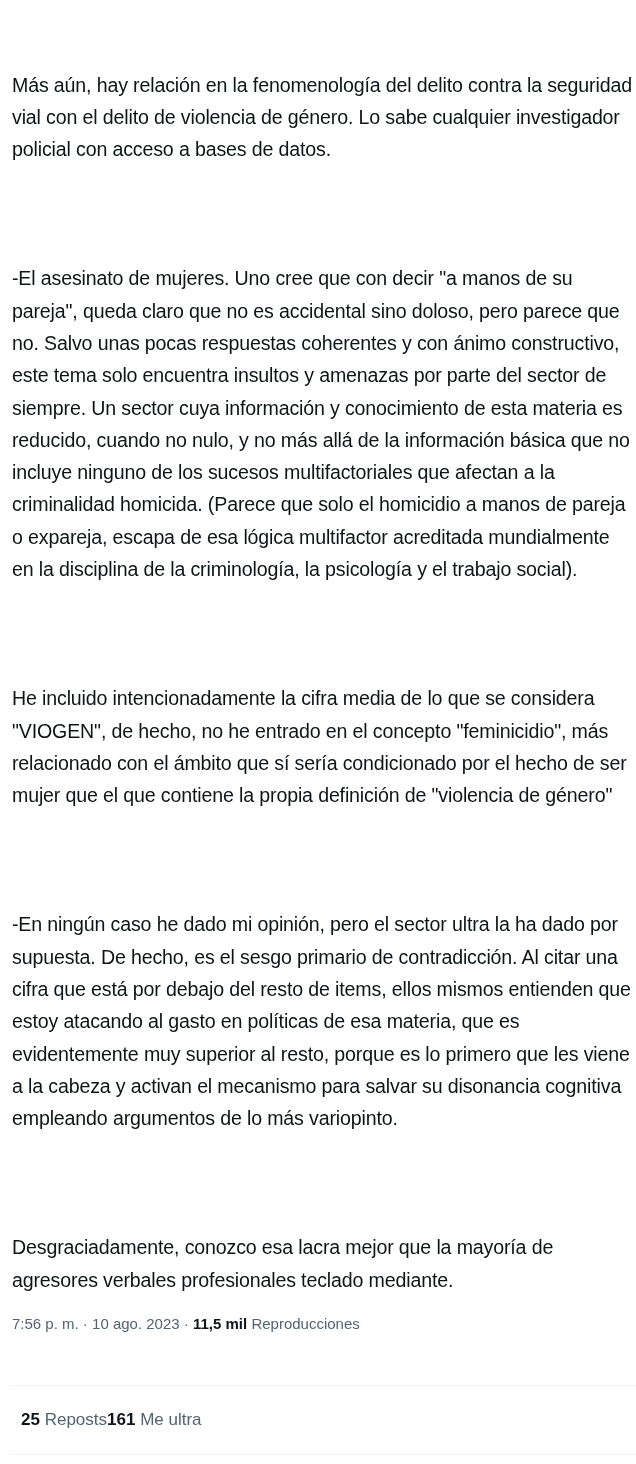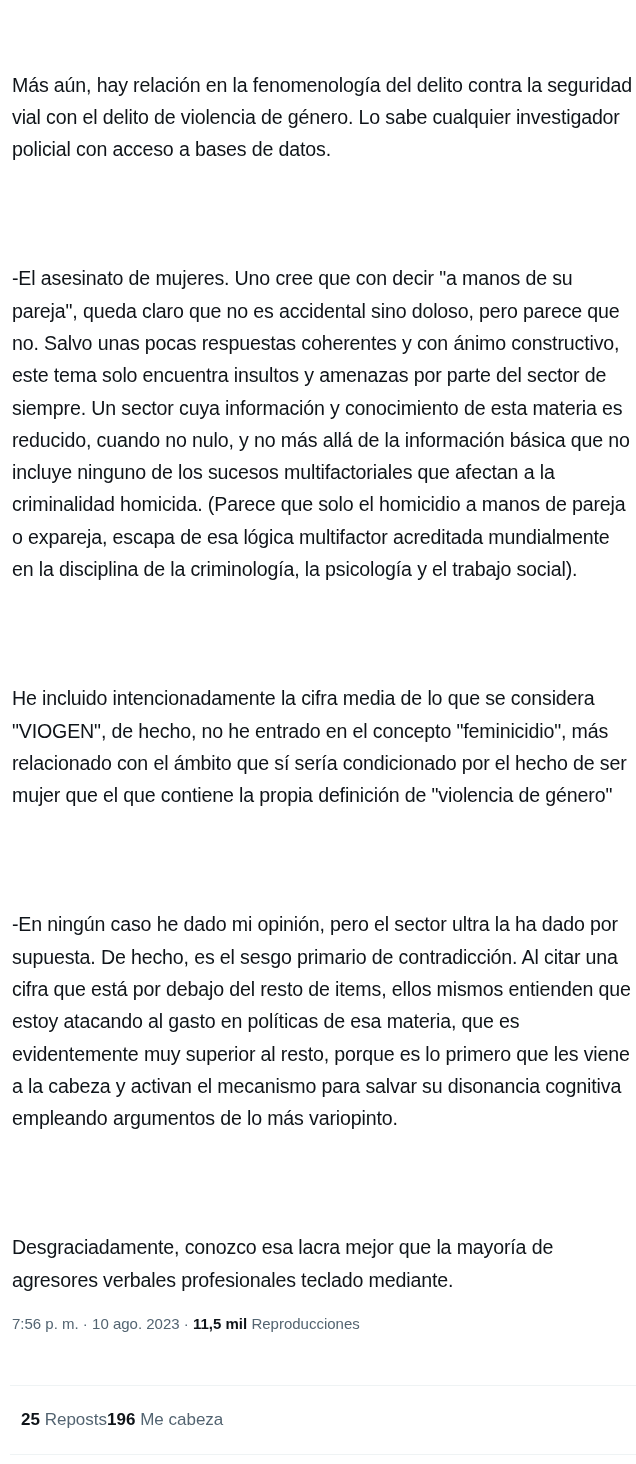--- a/index.html
+++ b/index.html
@@ -97,18 +97,18 @@
   </div>
 
   <div class="meta">
     <a href="#"><span>7:56 p. m.</span><span> · </span><span>10 ago. 2023</span></a><span> · </span><span><span class="strong">11,5 mil</span> <span>Reproducciones</span></span>
   </div>
 
   <div class="divider d1"></div>
 
   <div class="stats">
     <span class="stat"><span class="num">25</span> <span>Reposts</span></span>
-    <span class="stat"><span class="num">196</span> <span>Me cabeza</span></span>
+    <span class="stat"><span class="num">161</span> <span>Me ultra</span></span>
   </div>
 
   <div class="divider d2"></div>
 
 </div>
 
 </body></html>

